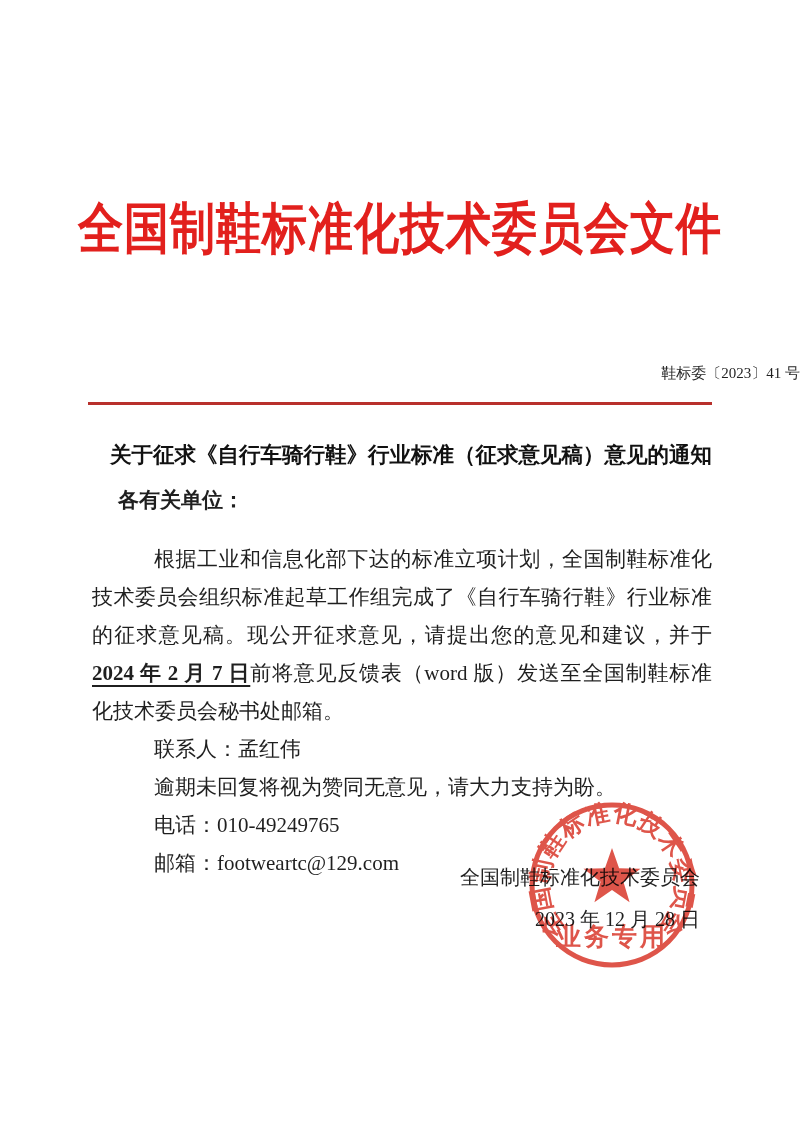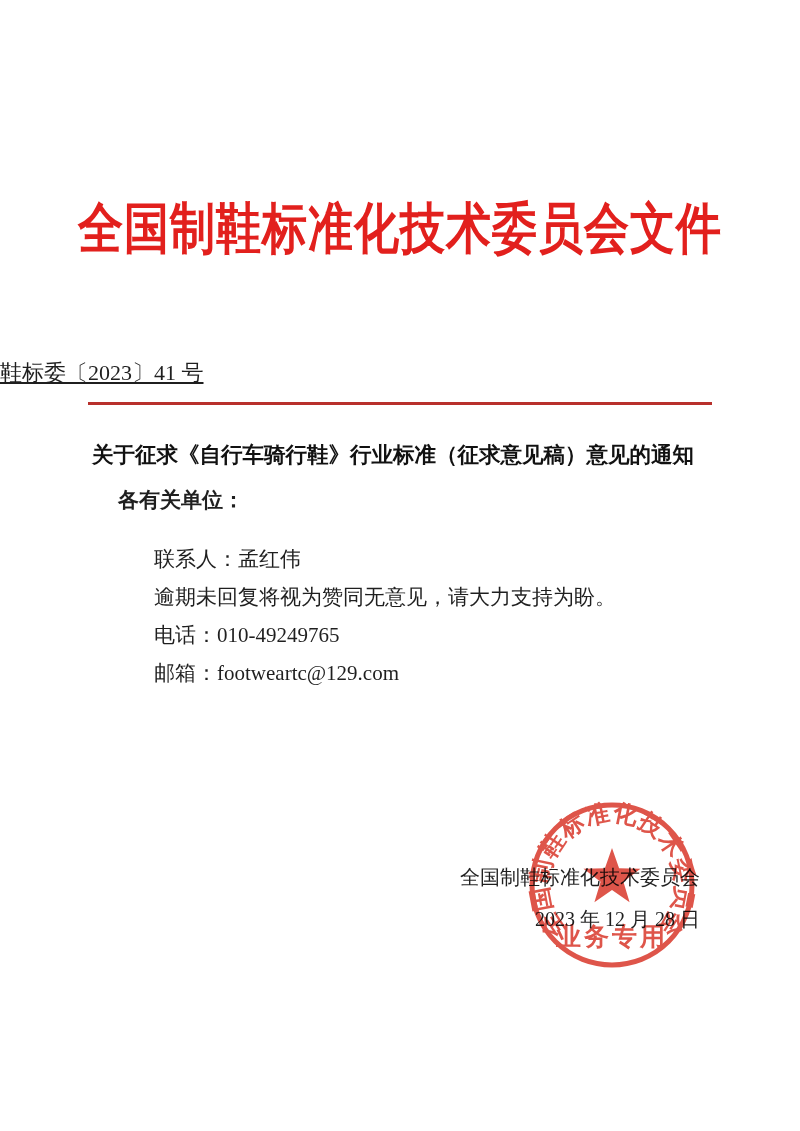--- a/index.html
+++ b/index.html
@@ -23,24 +23,23 @@
     letter-spacing: 1px;
     color: var(--title-red, #e2201d);
     transform: scaleY(1.22);
     transform-origin: center top;
     white-space: nowrap;
   }
   .doc-number {
     position: absolute;
     top: 358px; left: 0;
     width: 100%;
-    text-align: left;
-    font-size: 22px;
+    text-align: right;
+    font-size: 15px;
     line-height: 30px;
-    text-decoration: underline;
   }
   .red-rule {
     position: absolute;
     top: 402px; left: 88px;
     width: 624px; height: 3px;
     background: var(--rule-red, #b8302c);
   }
   .content {
     position: absolute;
     top: 440px; left: 92px;
@@ -48,21 +47,21 @@
     font-size: 21px;
     line-height: 38px;
     text-align: justify;
   }
   .notice-heading {
     margin: 0 0 14px 0;
     font-family: "Liberation Sans", "DejaVu Sans", sans-serif;
     font-weight: 700;
     font-size: 21.5px;
     line-height: 30px;
-    text-align: left;
+    text-align: right;
     color: #111111;
   }
   .salutation {
     margin: 0 0 24px 0;
     padding-left: 26px;
     line-height: 32px;
     text-align: left;
     font-weight: bold;
   }
   .para {
@@ -105,20 +104,21 @@
 
   <h1 class="doc-title">全国制鞋标准化技术委员会文件</h1>
 
   <div class="doc-number">鞋标委〔2023〕41 号</div>
 
   <div class="red-rule"></div>
 
   <div class="content">
     <h2 class="notice-heading">关于征求《自行车骑行鞋》行业标准（征求意见稿）意见的通知</h2>
     <p class="salutation">各有关单位：</p>
+    <p class="para"><span>根据工业和信息化部下达的标准立项计划，全国制鞋标准化技术委员会组织标准起草工作组完成了《自行车骑行鞋》行业标准的征求意见稿。现公开征求意见，请提出您的意见和建议，并于 </span><span class="deadline">2024 年 2 月 7 日</span><span>前将意见反馈表（word 版）发送至全国制鞋标准化技术委员会秘书处邮箱。</span></p>
     <p class="para contact-line">联系人：孟红伟</p>
     <p class="para">逾期未回复将视为赞同无意见，请大力支持为盼。</p>
     <p class="para contact-line">电话：010-49249765</p>
     <p class="para contact-line">邮箱：footweartc@129.com</p>
   </div>
 
   <div class="sig-org">全国制鞋标准化技术委员会</div>
   <div class="sig-date">2023 年 12 月 28 日</div>
 
   <svg class="seal" viewBox="0 0 170 170" aria-hidden="true">

